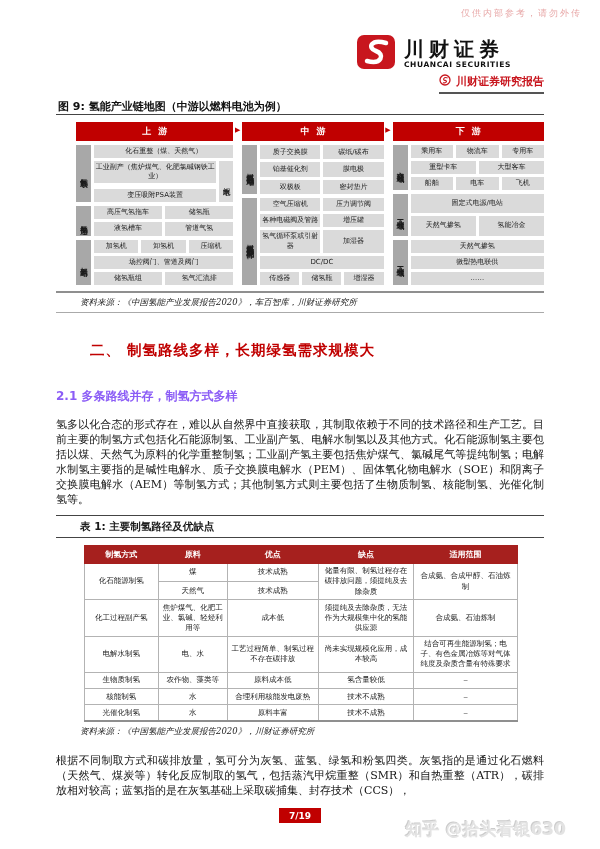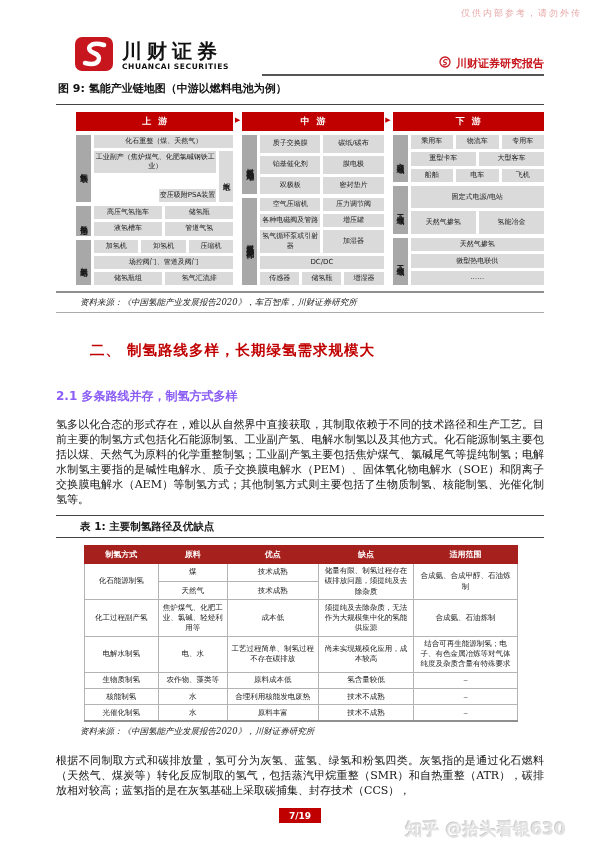--- a/index.html
+++ b/index.html
@@ -8,52 +8,52 @@
          font-family:"DejaVu Sans", sans-serif; color:#1a1a1a; }
   .page { position:absolute; inset:0; padding:0 56px; }
 
   
   .wm-top { position:absolute; top:7px; right:18px; font-size:9px; color:#e8a9a9;
             letter-spacing:2px; }
   .wm-bottom { position:absolute; bottom:8px; right:34px; font-size:17px; font-weight:bold;
                color:#e3e3e3; text-shadow:1px 1px 0 #ffffff, -1px -1px 0 #cccccc; }
 
   
-  .hdr { display:flex; align-items:flex-end; margin-top:34px; }
+  .hdr { display:flex; align-items:flex-end; margin-top:34px;flex-direction:column; }
   .logo-wrap { display:flex; align-items:center; gap:8px; margin-left:18px; width:188px; }
   .logo-txt .cn { font-size:20px; font-weight:bold; letter-spacing:5px; color:#111; line-height:1.05; }
   .logo-txt .en { font-size:7.5px; font-weight:bold; letter-spacing:0.6px; color:#111; }
   .hdr-right { flex:1; display:flex; justify-content:flex-end; align-items:flex-end;
                border-bottom:2px solid #555; padding-bottom:3px; height:42px; }
   .badge { display:flex; align-items:center; gap:5px; font-size:11px; font-weight:bold;
            color:#C8161E; }
 
   
-  .fig-bar { border-bottom:1.5px solid #444; padding:5px 0 8px 2px; font-size:11px;
+  .fig-bar { border-bottom:1.5px solid #444; padding:5px 0 0 2px; font-size:11px;
              font-weight:bold; color:#111; }
 
   
   .diagram { display:flex; margin:7px 0 0 20px; width:468px; }
   .dcol { display:flex; flex-direction:column; }
   .dcol0 { flex:1.08; } .dcol1 { flex:0.97; } .dcol2 { flex:1.04; }
   .dbar { background:#C00000; color:#fff; font-size:9px; font-weight:bold; text-align:center;
           letter-spacing:7px; padding:3px 0 3px 7px; }
   .dgap { width:9px; display:flex; justify-content:center; align-items:flex-start;
           padding-top:4px; color:#C00000; font-size:7px; }
   .dgroup { display:flex; gap:3px; margin-top:4px; flex:1; }
   .dlabel { width:15px; background:#a8a8a8; color:#1c1c1c; display:flex; align-items:center;
             justify-content:center; writing-mode:vertical-rl; text-orientation:upright;
             font-size:7.5px; font-weight:bold; letter-spacing:1px; padding:2px 0; }
   .dcontent { flex:1; display:flex; flex-direction:column; gap:3px; }
   .drow { display:flex; gap:3px; flex:1; }
   .dbox { flex:1; background:#dadada; color:#1c1c1c; font-size:7px; line-height:1.3;
           display:flex; align-items:center; justify-content:center; text-align:center;
           padding:2px 1px; min-height:12px; }
   .dsplit { display:flex; gap:3px; flex:2; }
-  .dleft { flex:1; display:flex; flex-direction:column; gap:16px;align-items:flex-end; }
+  .dleft { flex:1; display:flex; flex-direction:column; gap:6px; }
   .dside { width:14px; background:#dadada; display:flex; align-items:center; justify-content:center;
            writing-mode:vertical-rl; text-orientation:upright; font-size:7.5px; padding:2px 0; }
 
   
   .rule-heavy { border-top:2px solid #8f8f8f; margin-top:6px; }
   .src { font-size:8.5px; font-style:italic; color:#222; padding:4px 0 3px 24px;
          font-family:"DejaVu Serif", serif; }
   .src-underline { border-bottom:1px solid #aaa; }
 
   

